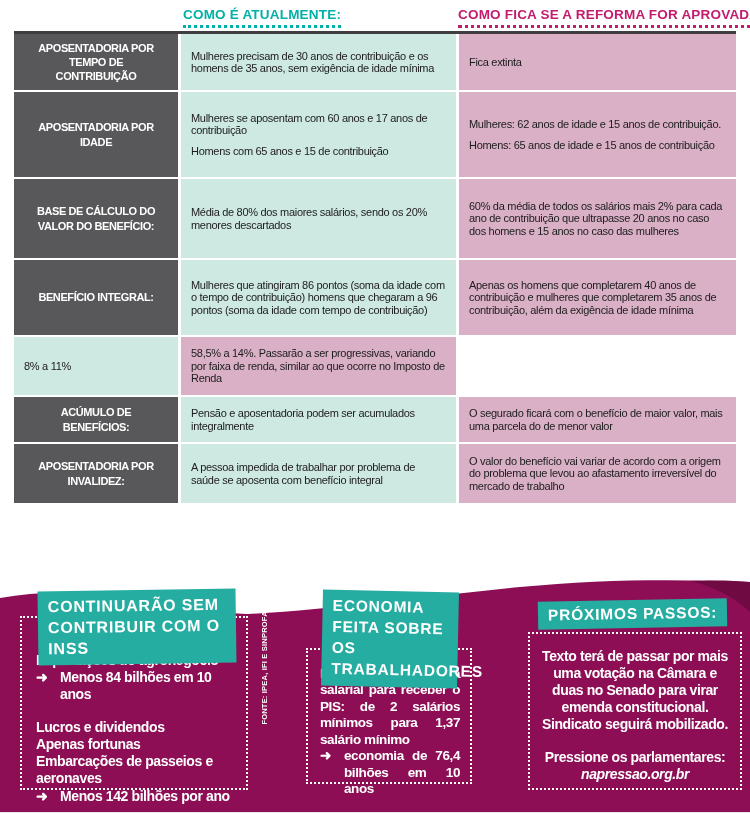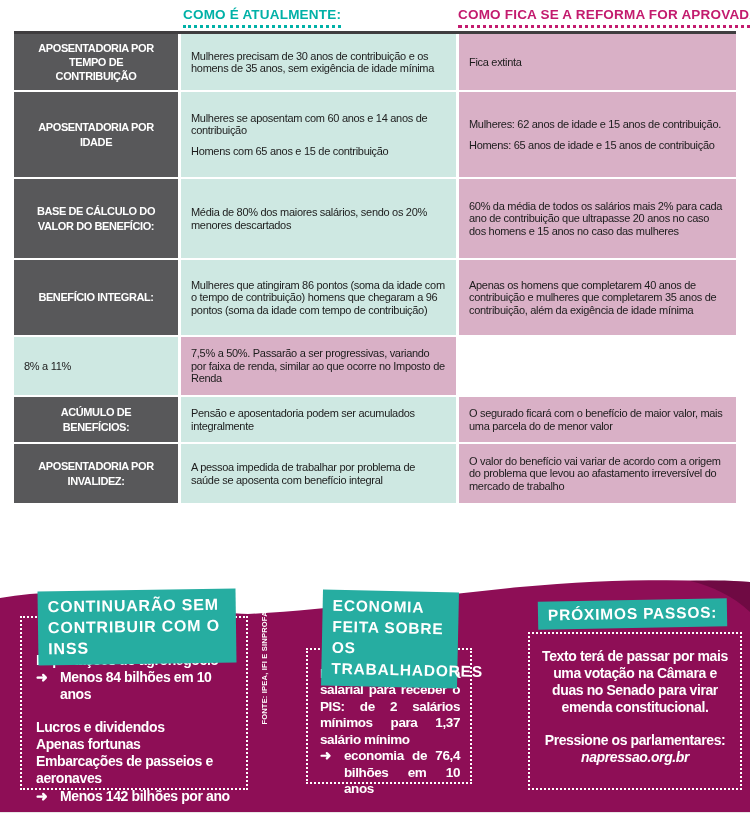--- a/index.html
+++ b/index.html
@@ -88,21 +88,21 @@
         <div class="cell cell-current">
           <p>Mulheres precisam de 30 anos de contribuição e os homens de 35 anos, sem exigência de idade mínima</p>
         </div>
         <div class="cell cell-reform">
           <p>Fica extinta</p>
         </div>
       </div>
       <div class="row">
         <div class="cell cell-label">APOSENTADORIA POR IDADE</div>
         <div class="cell cell-current">
-          <p>Mulheres se aposentam com 60 anos e 14 anos de contribuição</p>
+          <p>Mulheres se aposentam com 60 anos e 17 anos de contribuição</p>
           <p>Homens com 65 anos e 15 de contribuição</p>
         </div>
         <div class="cell cell-reform">
           <p>Mulheres: 62 anos de idade e 15 anos de contribuição.</p>
           <p>Homens: 65 anos de idade e 15 anos de contribuição</p>
         </div>
       </div>
       <div class="row">
         <div class="cell cell-label">BASE DE CÁLCULO DO VALOR DO BENEFÍCIO:</div>
         <div class="cell cell-current">
@@ -119,21 +119,21 @@
         </div>
         <div class="cell cell-reform">
           <p>Apenas os homens que completarem 40 anos de contribuição e mulheres que completarem 35 anos de contribuição, além da exigência de idade mínima</p>
         </div>
       </div>
       <div class="row">
         <div class="cell cell-current">
           <p>8% a 11%</p>
         </div>
         <div class="cell cell-reform">
-          <p>7,5% a 50%. Passarão a ser progressivas, variando por faixa de renda, similar ao que ocorre no Imposto de Renda</p>
+          <p>58,5% a 14%. Passarão a ser progressivas, variando por faixa de renda, similar ao que ocorre no Imposto de Renda</p>
         </div>
       </div>
       <div class="row">
         <div class="cell cell-label">ACÚMULO DE BENEFÍCIOS:</div>
         <div class="cell cell-current">
           <p>Pensão e aposentadoria podem ser acumulados integralmente</p>
         </div>
         <div class="cell cell-reform">
           <p>O segurado ficará com o benefício de maior valor, mais uma parcela do de menor valor</p>
         </div>
@@ -171,20 +171,21 @@
     </div>
   <div class="dbox dbox2" id="lines1">
       <div class="dline">Redução da faixa salarial para receber o PIS: de 2 salários mínimos para 1,37 salário mínimo</div>
       <div class="dline arrow-line">
         <span class="arrow">➜</span>
         <span>economia de 76,4 bilhões em 10 anos</span>
       </div>
     </div>
   <div class="dbox dbox3" id="lines2">
       <div class="dline">Texto terá de passar por mais uma votação na Câmara e duas no Senado para virar emenda constitucional.</div>
+      <div class="dline">Sindicato seguirá mobilizado.</div>
       <div class="gap"></div>
       <div class="dline">Pressione os parlamentares:</div>
       <div class="dline it">napressao.org.br</div>
     </div>
 
   <div class="tbox tbox1">CONTINUARÃO SEM
 CONTRIBUIR COM O INSS</div>
   <div class="tbox tbox2">ECONOMIA
 FEITA SOBRE OS
 TRABALHADORES</div>

